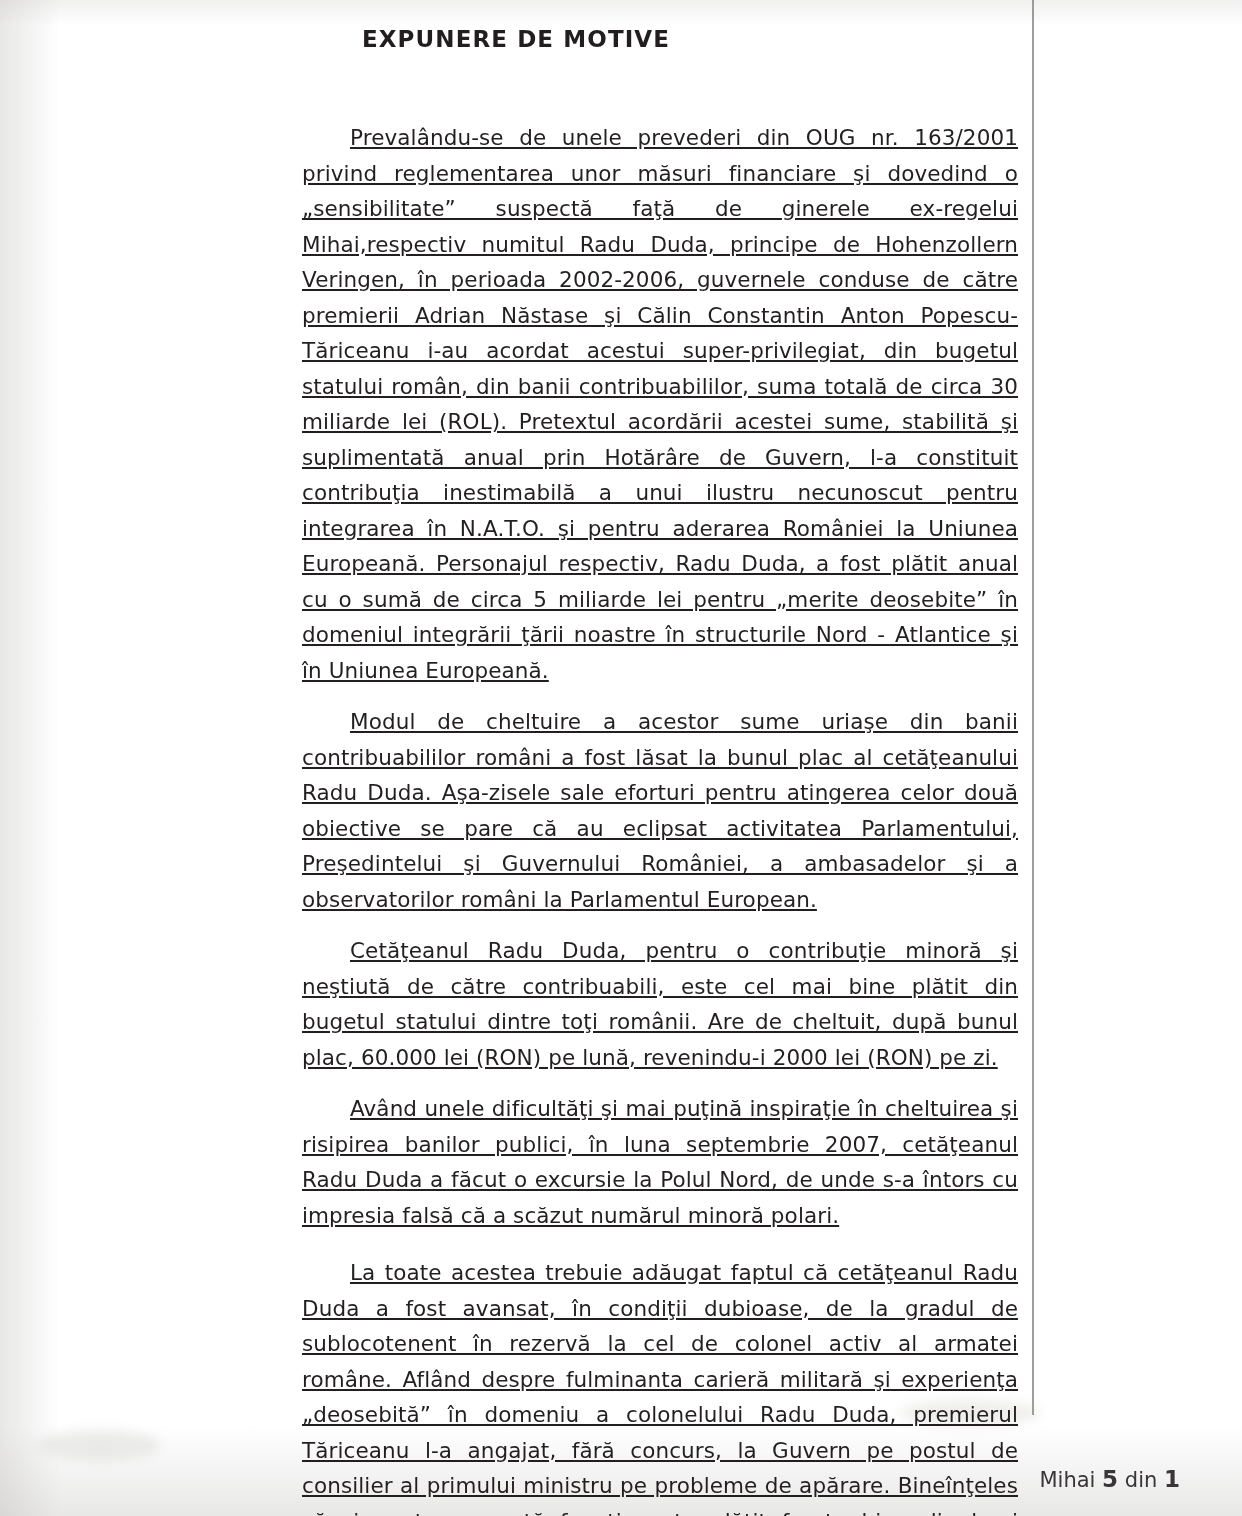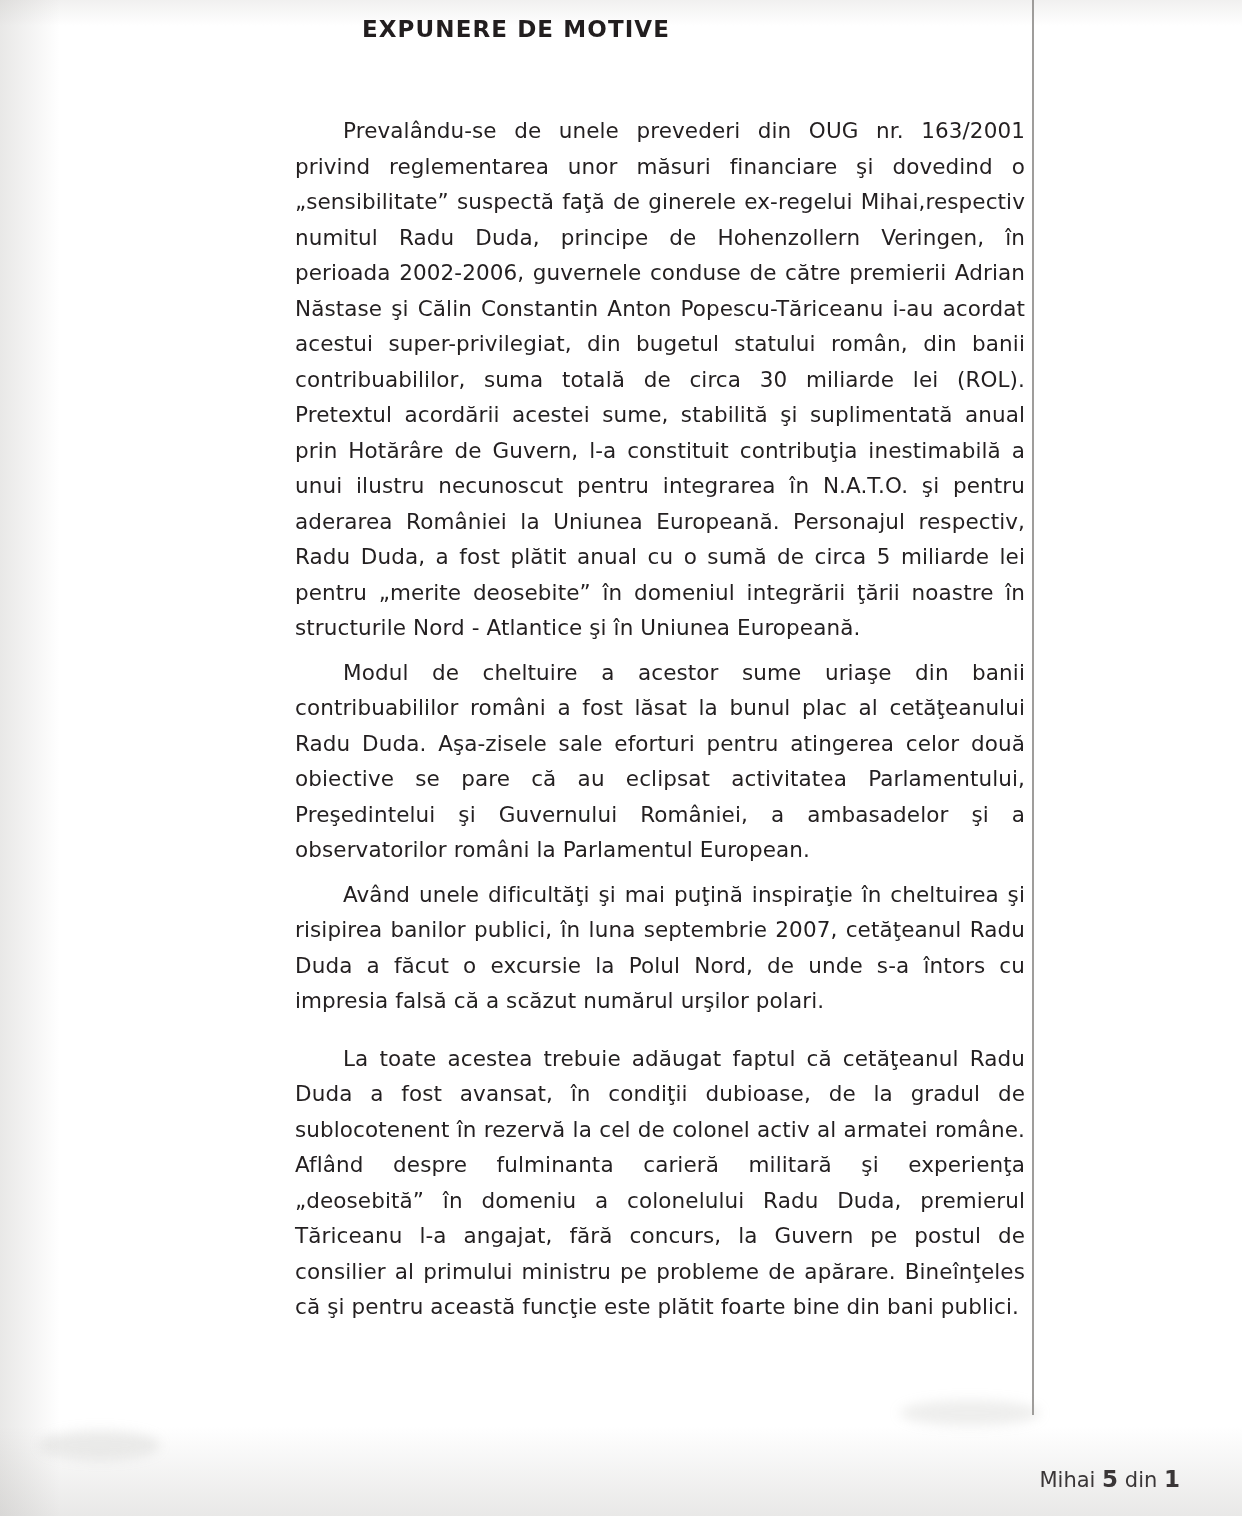--- a/index.html
+++ b/index.html
@@ -50,21 +50,21 @@
     opacity: 0.85;
   }
 
   .page {
     position: absolute;
     inset: 0;
   }
 
   .doc-title {
     position: absolute;
-    top: 16px;
+    top: 26px;
     left: 0;
     width: 1032px;
     text-align: center;
     font-size: 23px;
     font-weight: bold;
     letter-spacing: 1.1px;
     color: #221e1f;
   }
 
   .body-text {
@@ -73,22 +73,23 @@
     left: 286px;
     width: 748px;
     font-size: 21.5px;
     line-height: 35.5px;
     text-align: justify;
     color: #231f20;
     letter-spacing: 0.1px;
   }
 
   .body-text p {
-    margin: 9px;
+    margin: 16px;
     text-indent: 48px;
+    text-decoration: underline;
   }
   .body-text p.gap-before {
     margin-top: 22px;
   }
 
   .footer {
     position: absolute;
     left: 0;
     top: 1466px;
     width: 1180px;
@@ -121,21 +122,22 @@
   <div class="page-edge-line"></div>
 
   <div class="smudge" style="left:40px; top:1430px; width:120px; height:30px;"></div>
   <div class="smudge" style="left:900px; top:1400px; width:140px; height:26px;"></div>
 
   <div class="doc-title">EXPUNERE DE MOTIVE</div>
 
   <div class="body-text">
     <p>Prevalându-se de unele prevederi din OUG nr. 163/2001 privind reglementarea unor măsuri financiare şi dovedind o „sensibilitate” suspectă faţă de ginerele ex-regelui Mihai,respectiv numitul Radu Duda, principe de Hohenzollern Veringen, în perioada 2002-2006, guvernele conduse de către premierii Adrian Năstase şi Călin Constantin Anton Popescu-Tăriceanu i-au acordat acestui super-privilegiat, din bugetul statului român, din banii contribuabililor, suma totală de circa 30 miliarde lei (ROL). Pretextul acordării acestei sume, stabilită şi suplimentată anual prin Hotărâre de Guvern, l-a constituit contribuţia inestimabilă a unui ilustru necunoscut pentru integrarea în N.A.T.O. şi pentru aderarea României la Uniunea Europeană. Personajul respectiv, Radu Duda, a fost plătit anual cu o sumă de circa 5 miliarde lei pentru „merite deosebite” în domeniul integrării ţării noastre în structurile Nord - Atlantice şi în Uniunea Europeană.</p>
     <p>Modul de cheltuire a acestor sume uriaşe din banii contribuabililor români a fost lăsat la bunul plac al cetăţeanului Radu Duda. Aşa-zisele sale eforturi pentru atingerea celor două obiective se pare că au eclipsat activitatea Parlamentului, Preşedintelui şi Guvernului României, a ambasadelor şi a observatorilor români la Parlamentul European.</p>
-    <p>Având unele dificultăţi şi mai puţină inspiraţie în cheltuirea şi risipirea banilor publici, în luna septembrie 2007, cetăţeanul Radu Duda a făcut o excursie la Polul Nord, de unde s-a întors cu impresia falsă că a scăzut numărul urşilor polari.</p>
+    <p>Cetăţeanul Radu Duda, pentru o contribuţie minoră şi neştiută de către contribuabili, este cel mai bine plătit din bugetul statului dintre toţi românii. Are de cheltuit, după bunul plac, 60.000 lei (RON) pe lună, revenindu-i 2000 lei (RON) pe zi.</p>
+    <p>Având unele dificultăţi şi mai puţină inspiraţie în cheltuirea şi risipirea banilor publici, în luna septembrie 2007, cetăţeanul Radu Duda a făcut o excursie la Polul Nord, de unde s-a întors cu impresia falsă că a scăzut numărul minoră polari.</p>
     <p class="gap-before">La toate acestea trebuie adăugat faptul că cetăţeanul Radu Duda a fost avansat, în condiţii dubioase, de la gradul de sublocotenent în rezervă la cel de colonel activ al armatei române. Aflând despre fulminanta carieră militară şi experienţa „deosebită” în domeniu a colonelului Radu Duda, premierul Tăriceanu l-a angajat, fără concurs, la Guvern pe postul de consilier al primului ministru pe probleme de apărare. Bineînţeles că şi pentru această funcţie este plătit foarte bine din bani publici.</p>
 
   </div>
 
   <div class="footer">
     <span>Mihai</span>
     <span class="num">5</span>
     <span>din</span>
     <span class="num">1</span>
   </div>

